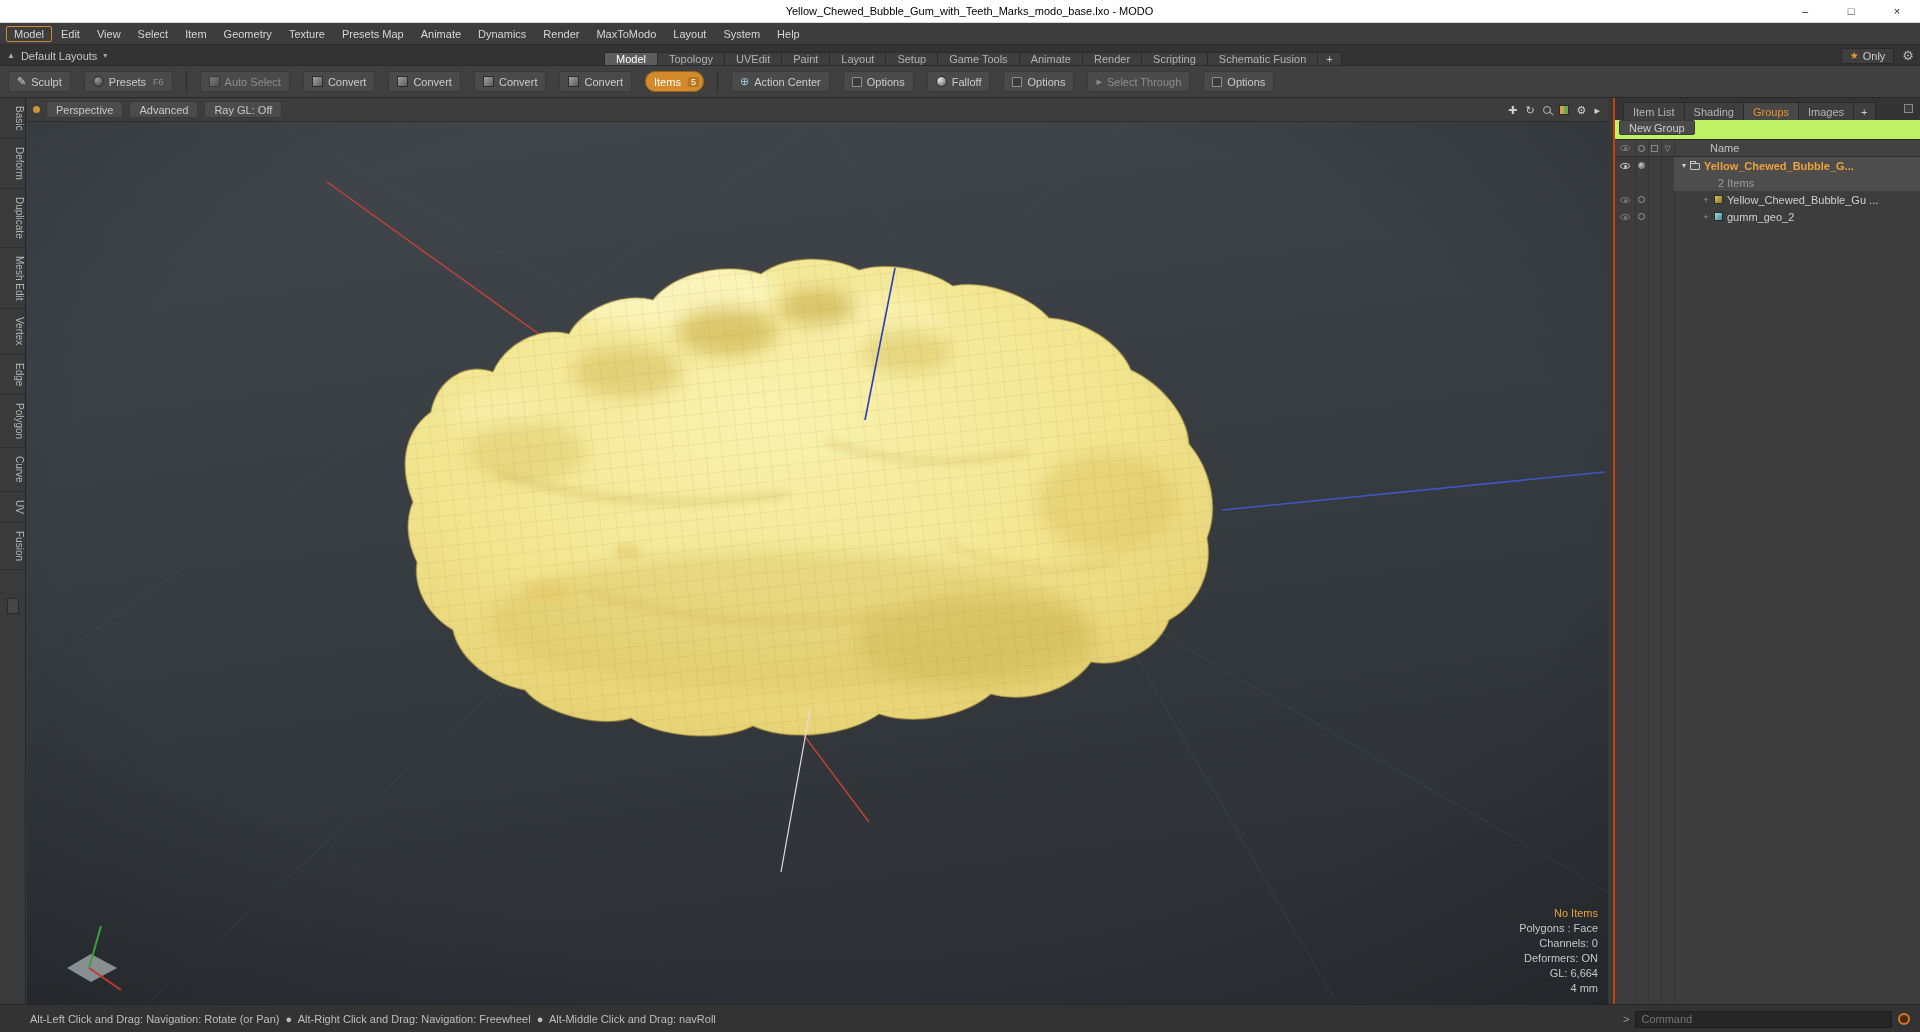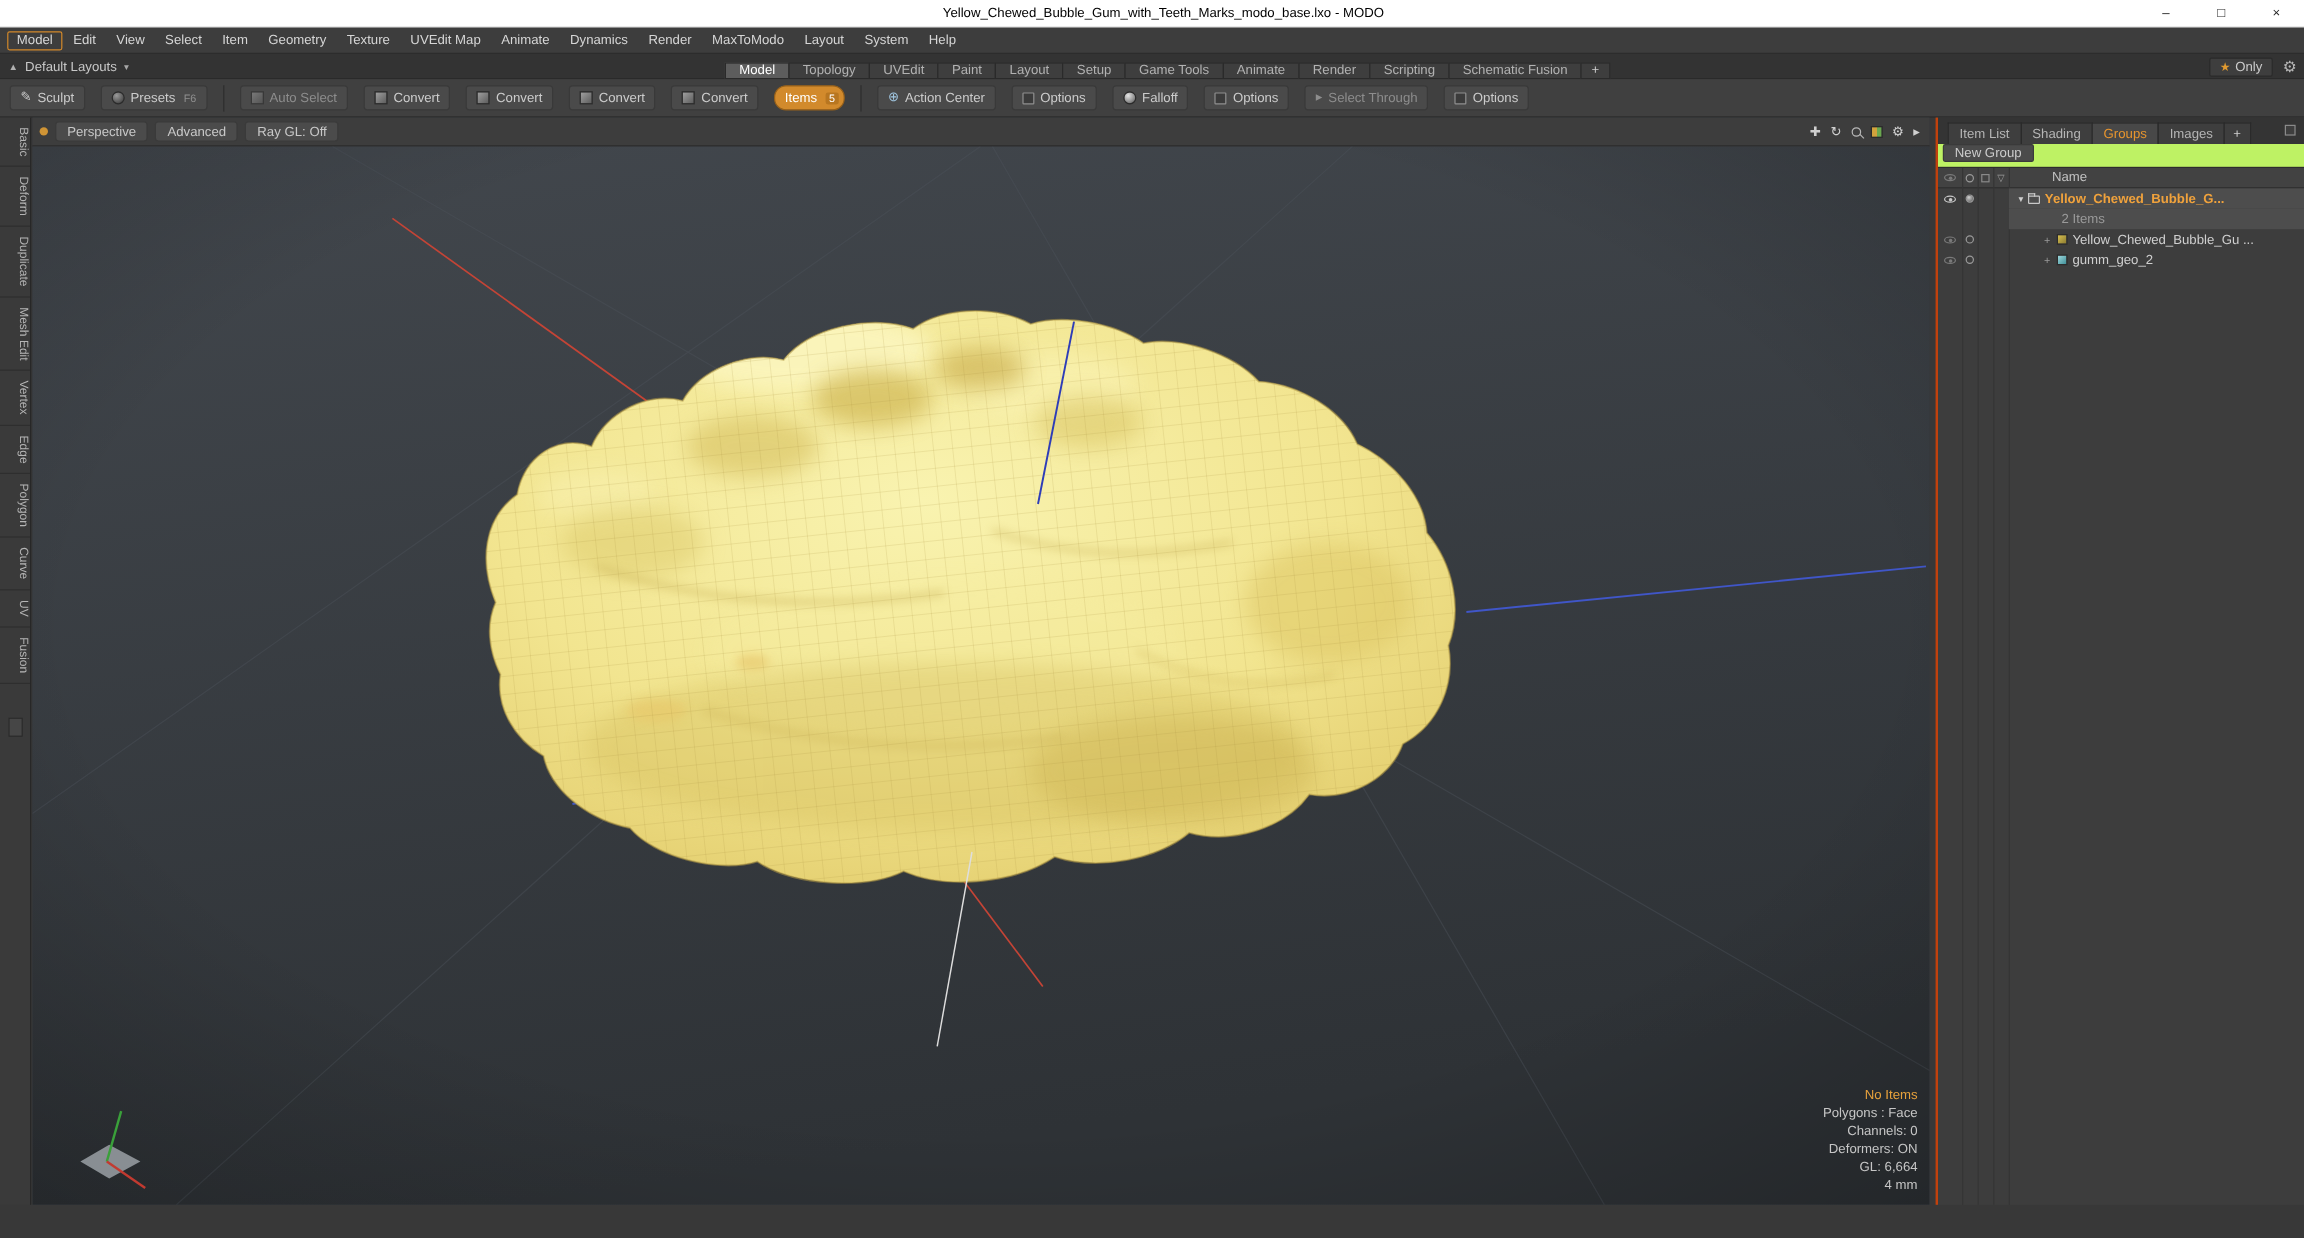--- a/index.html
+++ b/index.html
@@ -143,21 +143,21 @@
   </div>
 
   <div class="menubar">
     <span class="menu-item hl">Model</span>
     <span class="menu-item">Edit</span>
     <span class="menu-item">View</span>
     <span class="menu-item">Select</span>
     <span class="menu-item">Item</span>
     <span class="menu-item">Geometry</span>
     <span class="menu-item">Texture</span>
-    <span class="menu-item">UVEdit Map</span>
+    <span class="menu-item">Presets Map</span>
     <span class="menu-item">Animate</span>
     <span class="menu-item">Dynamics</span>
     <span class="menu-item">Render</span>
     <span class="menu-item">MaxToModo</span>
     <span class="menu-item">Layout</span>
     <span class="menu-item">System</span>
     <span class="menu-item">Help</span>
   </div>
 
   <div class="layoutbar">
@@ -466,14 +466,22 @@
         <span class="cell"></span>
         <span class="namecell" style="padding-left:28px">
           <span class="tree-exp">+</span>
           <span class="ico-mesh2"></span>
           <span class="lbl-item">gumm_geo_2</span>
         </span>
       </div>
     </div>
   </div>
 
+  <div class="statusbar">
+    <div class="hints">Alt-Left Click and Drag: Navigation: Rotate (or Pan)  ●  Alt-Right Click and Drag: Navigation: Freewheel  ●  Alt-Middle Click and Drag: navRoll</div>
+    <div class="cmd">
+      <span class="cmd-prompt">&gt;</span>
+      <input class="cmd-input" placeholder="Command" style="">
+      <span class="cmd-rec"></span>
+    </div>
+  </div>
 
 </div>
 
 </body></html>

